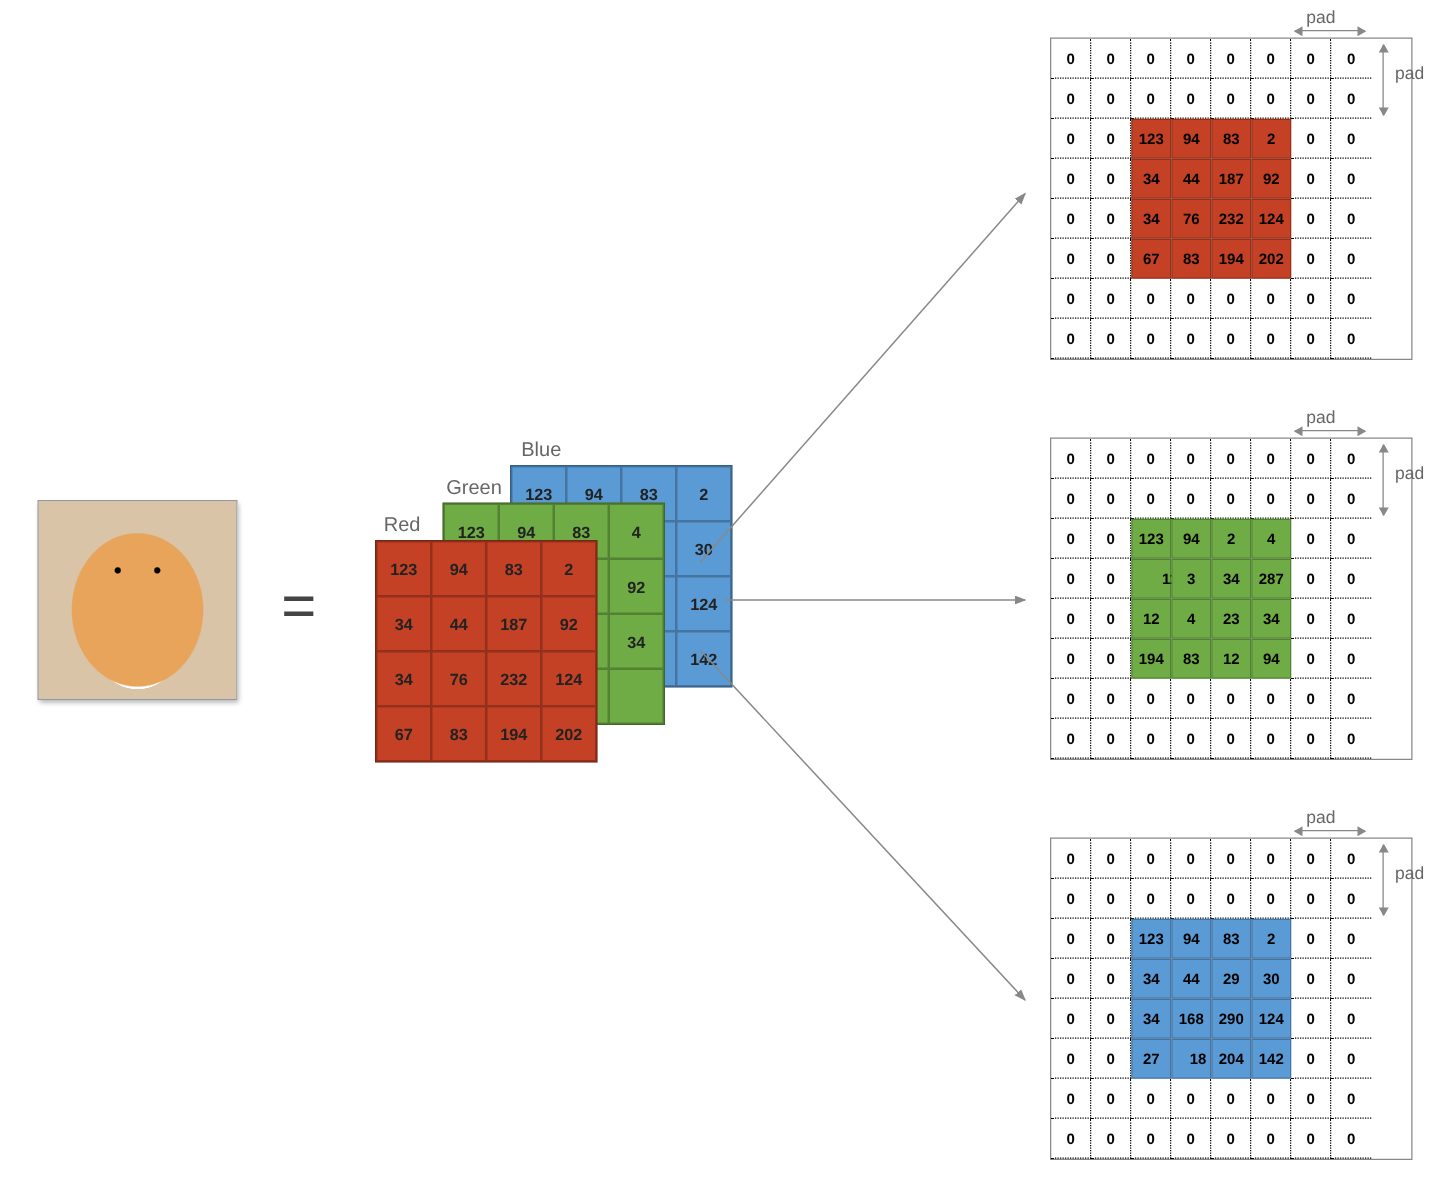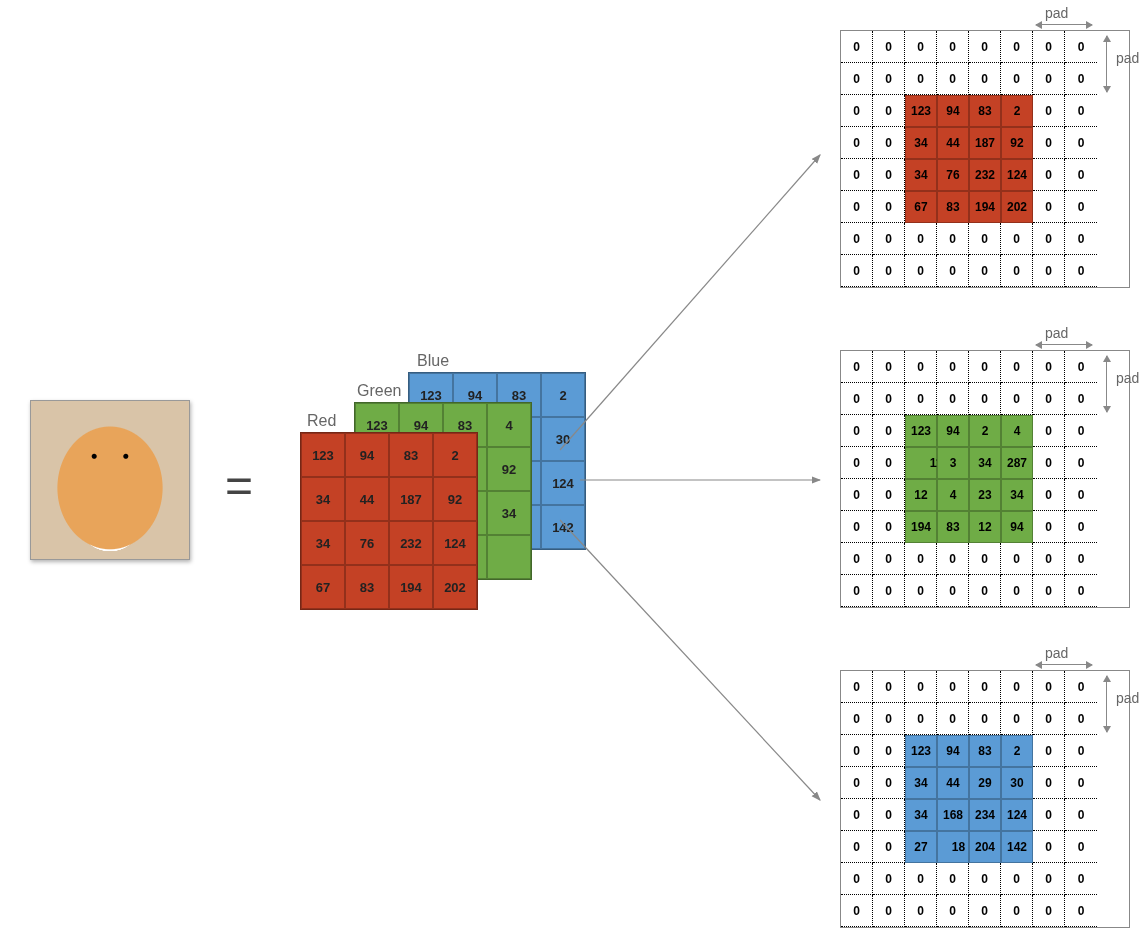--- a/index.html
+++ b/index.html
@@ -387,21 +387,21 @@
       <div class="cell blue-bg" style="display: flex; align-items: center; justify-content: center; border: 1px solid rgba(0, 0, 0, 0.25);">34</div>
       <div class="cell blue-bg" style="display: flex; align-items: center; justify-content: center; border: 1px solid rgba(0, 0, 0, 0.25);">44</div>
       <div class="cell blue-bg" style="display: flex; align-items: center; justify-content: center; border: 1px solid rgba(0, 0, 0, 0.25);">29</div>
       <div class="cell blue-bg" style="display: flex; align-items: center; justify-content: center; border: 1px solid rgba(0, 0, 0, 0.25);">30</div>
       <div class="cell" style="display: flex; align-items: center; justify-content: center;">0</div>
       <div class="cell" style="display: flex; align-items: center; justify-content: center;">0</div>
       <div class="cell" style="display: flex; align-items: center; justify-content: center;">0</div>
       <div class="cell" style="display: flex; align-items: center; justify-content: center;">0</div>
       <div class="cell blue-bg" style="display: flex; align-items: center; justify-content: center; border: 1px solid rgba(0, 0, 0, 0.25);">34</div>
       <div class="cell blue-bg" style="display: flex; align-items: center; justify-content: center; border: 1px solid rgba(0, 0, 0, 0.25);">168</div>
-      <div class="cell blue-bg" style="display: flex; align-items: center; justify-content: center; border: 1px solid rgba(0, 0, 0, 0.25);">234</div>
+      <div class="cell blue-bg" style="display: flex; align-items: center; justify-content: center; border: 1px solid rgba(0, 0, 0, 0.25);">290</div>
       <div class="cell blue-bg" style="display: flex; align-items: center; justify-content: center; border: 1px solid rgba(0, 0, 0, 0.25);">124</div>
       <div class="cell" style="display: flex; align-items: center; justify-content: center;">0</div>
       <div class="cell" style="display: flex; align-items: center; justify-content: center;">0</div>
       <div class="cell" style="display: flex; align-items: center; justify-content: center;">0</div>
       <div class="cell" style="display: flex; align-items: center; justify-content: center;">0</div>
       <div class="cell blue-bg" style="display: flex; align-items: center; justify-content: center; border: 1px solid rgba(0, 0, 0, 0.25);">27</div>
       <div class="cell blue-bg" style="display: flex; align-items: center; justify-content: center; border: 1px solid rgba(0, 0, 0, 0.25); padding-left: 11px;">18</div>
       <div class="cell blue-bg" style="display: flex; align-items: center; justify-content: center; border: 1px solid rgba(0, 0, 0, 0.25);">204</div>
       <div class="cell blue-bg" style="display: flex; align-items: center; justify-content: center; border: 1px solid rgba(0, 0, 0, 0.25);">142</div>
       <div class="cell" style="display: flex; align-items: center; justify-content: center;">0</div>

